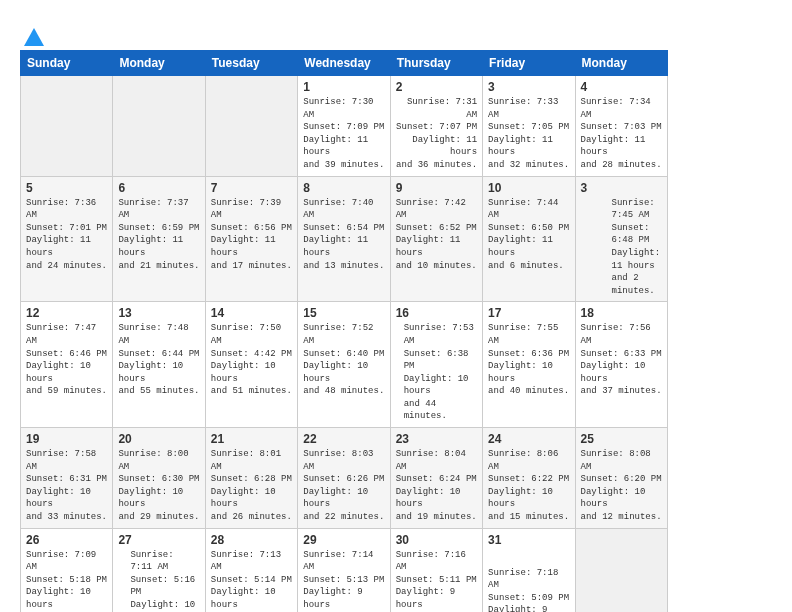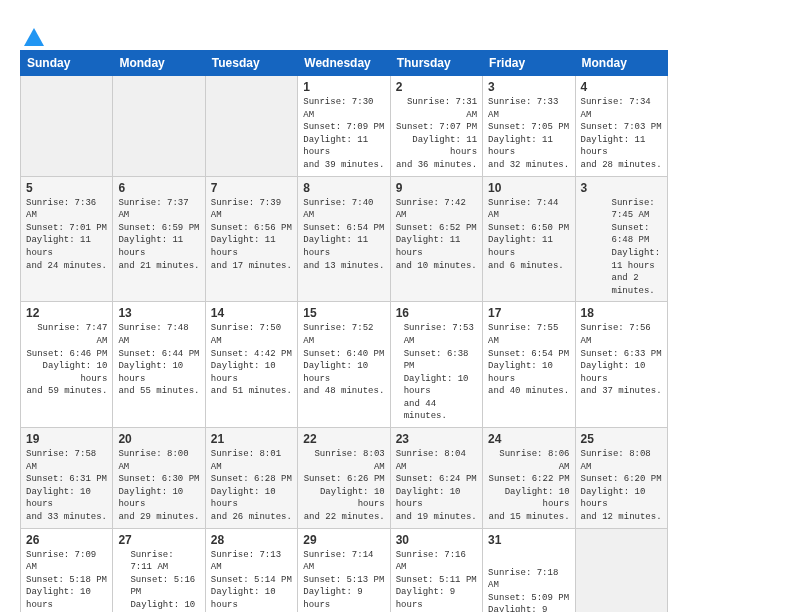--- a/index.html
+++ b/index.html
@@ -226,21 +226,21 @@
             <div class="day-number">3</div>
             <div class="day-detail" style="white-space: pre-line; margin-left: 31px;">Sunrise: 7:45 AM
 Sunset: 6:48 PM
 Daylight: 11 hours
 and 2 minutes.</div>
           </td>
         </tr>
         <tr class="row-odd">
           <td>
             <div class="day-number">12</div>
-            <div class="day-detail" style="white-space: pre-line; text-align: right;">Sunrise: 7:47 AM
+            <div class="day-detail" style="white-space: pre-line;">Sunrise: 7:47 AM
 Sunset: 6:46 PM
 Daylight: 10 hours
 and 59 minutes.</div>
           </td>
           <td>
             <div class="day-number">13</div>
             <div class="day-detail" style="white-space: pre-line;">Sunrise: 7:48 AM
 Sunset: 6:44 PM
 Daylight: 10 hours
 and 55 minutes.</div>
@@ -262,21 +262,21 @@
           <td>
             <div class="day-number">16</div>
             <div class="day-detail" style="white-space: pre-line; margin-left: 8px;">Sunrise: 7:53 AM
 Sunset: 6:38 PM
 Daylight: 10 hours
 and 44 minutes.</div>
           </td>
           <td>
             <div class="day-number">17</div>
             <div class="day-detail" style="white-space: pre-line;">Sunrise: 7:55 AM
-Sunset: 6:54 PM
+Sunset: 6:36 PM
 Daylight: 10 hours
 and 40 minutes.</div>
           </td>
           <td>
             <div class="day-number">18</div>
             <div class="day-detail" style="white-space: pre-line;">Sunrise: 7:56 AM
 Sunset: 6:33 PM
 Daylight: 10 hours
 and 37 minutes.</div>
           </td>
@@ -298,35 +298,35 @@
           </td>
           <td>
             <div class="day-number">21</div>
             <div class="day-detail" style="white-space: pre-line;">Sunrise: 8:01 AM
 Sunset: 6:28 PM
 Daylight: 10 hours
 and 26 minutes.</div>
           </td>
           <td>
             <div class="day-number">22</div>
-            <div class="day-detail" style="white-space: pre-line; text-align: right;">Sunrise: 8:03 AM
+            <div class="day-detail" style="white-space: pre-line;">Sunrise: 8:03 AM
 Sunset: 6:26 PM
 Daylight: 10 hours
 and 22 minutes.</div>
           </td>
           <td>
             <div class="day-number">23</div>
             <div class="day-detail" style="white-space: pre-line;">Sunrise: 8:04 AM
 Sunset: 6:24 PM
 Daylight: 10 hours
 and 19 minutes.</div>
           </td>
           <td>
             <div class="day-number">24</div>
-            <div class="day-detail" style="white-space: pre-line; text-align: right;">Sunrise: 8:06 AM
+            <div class="day-detail" style="white-space: pre-line;">Sunrise: 8:06 AM
 Sunset: 6:22 PM
 Daylight: 10 hours
 and 15 minutes.</div>
           </td>
           <td>
             <div class="day-number">25</div>
             <div class="day-detail" style="white-space: pre-line;">Sunrise: 8:08 AM
 Sunset: 6:20 PM
 Daylight: 10 hours
 and 12 minutes.</div>

